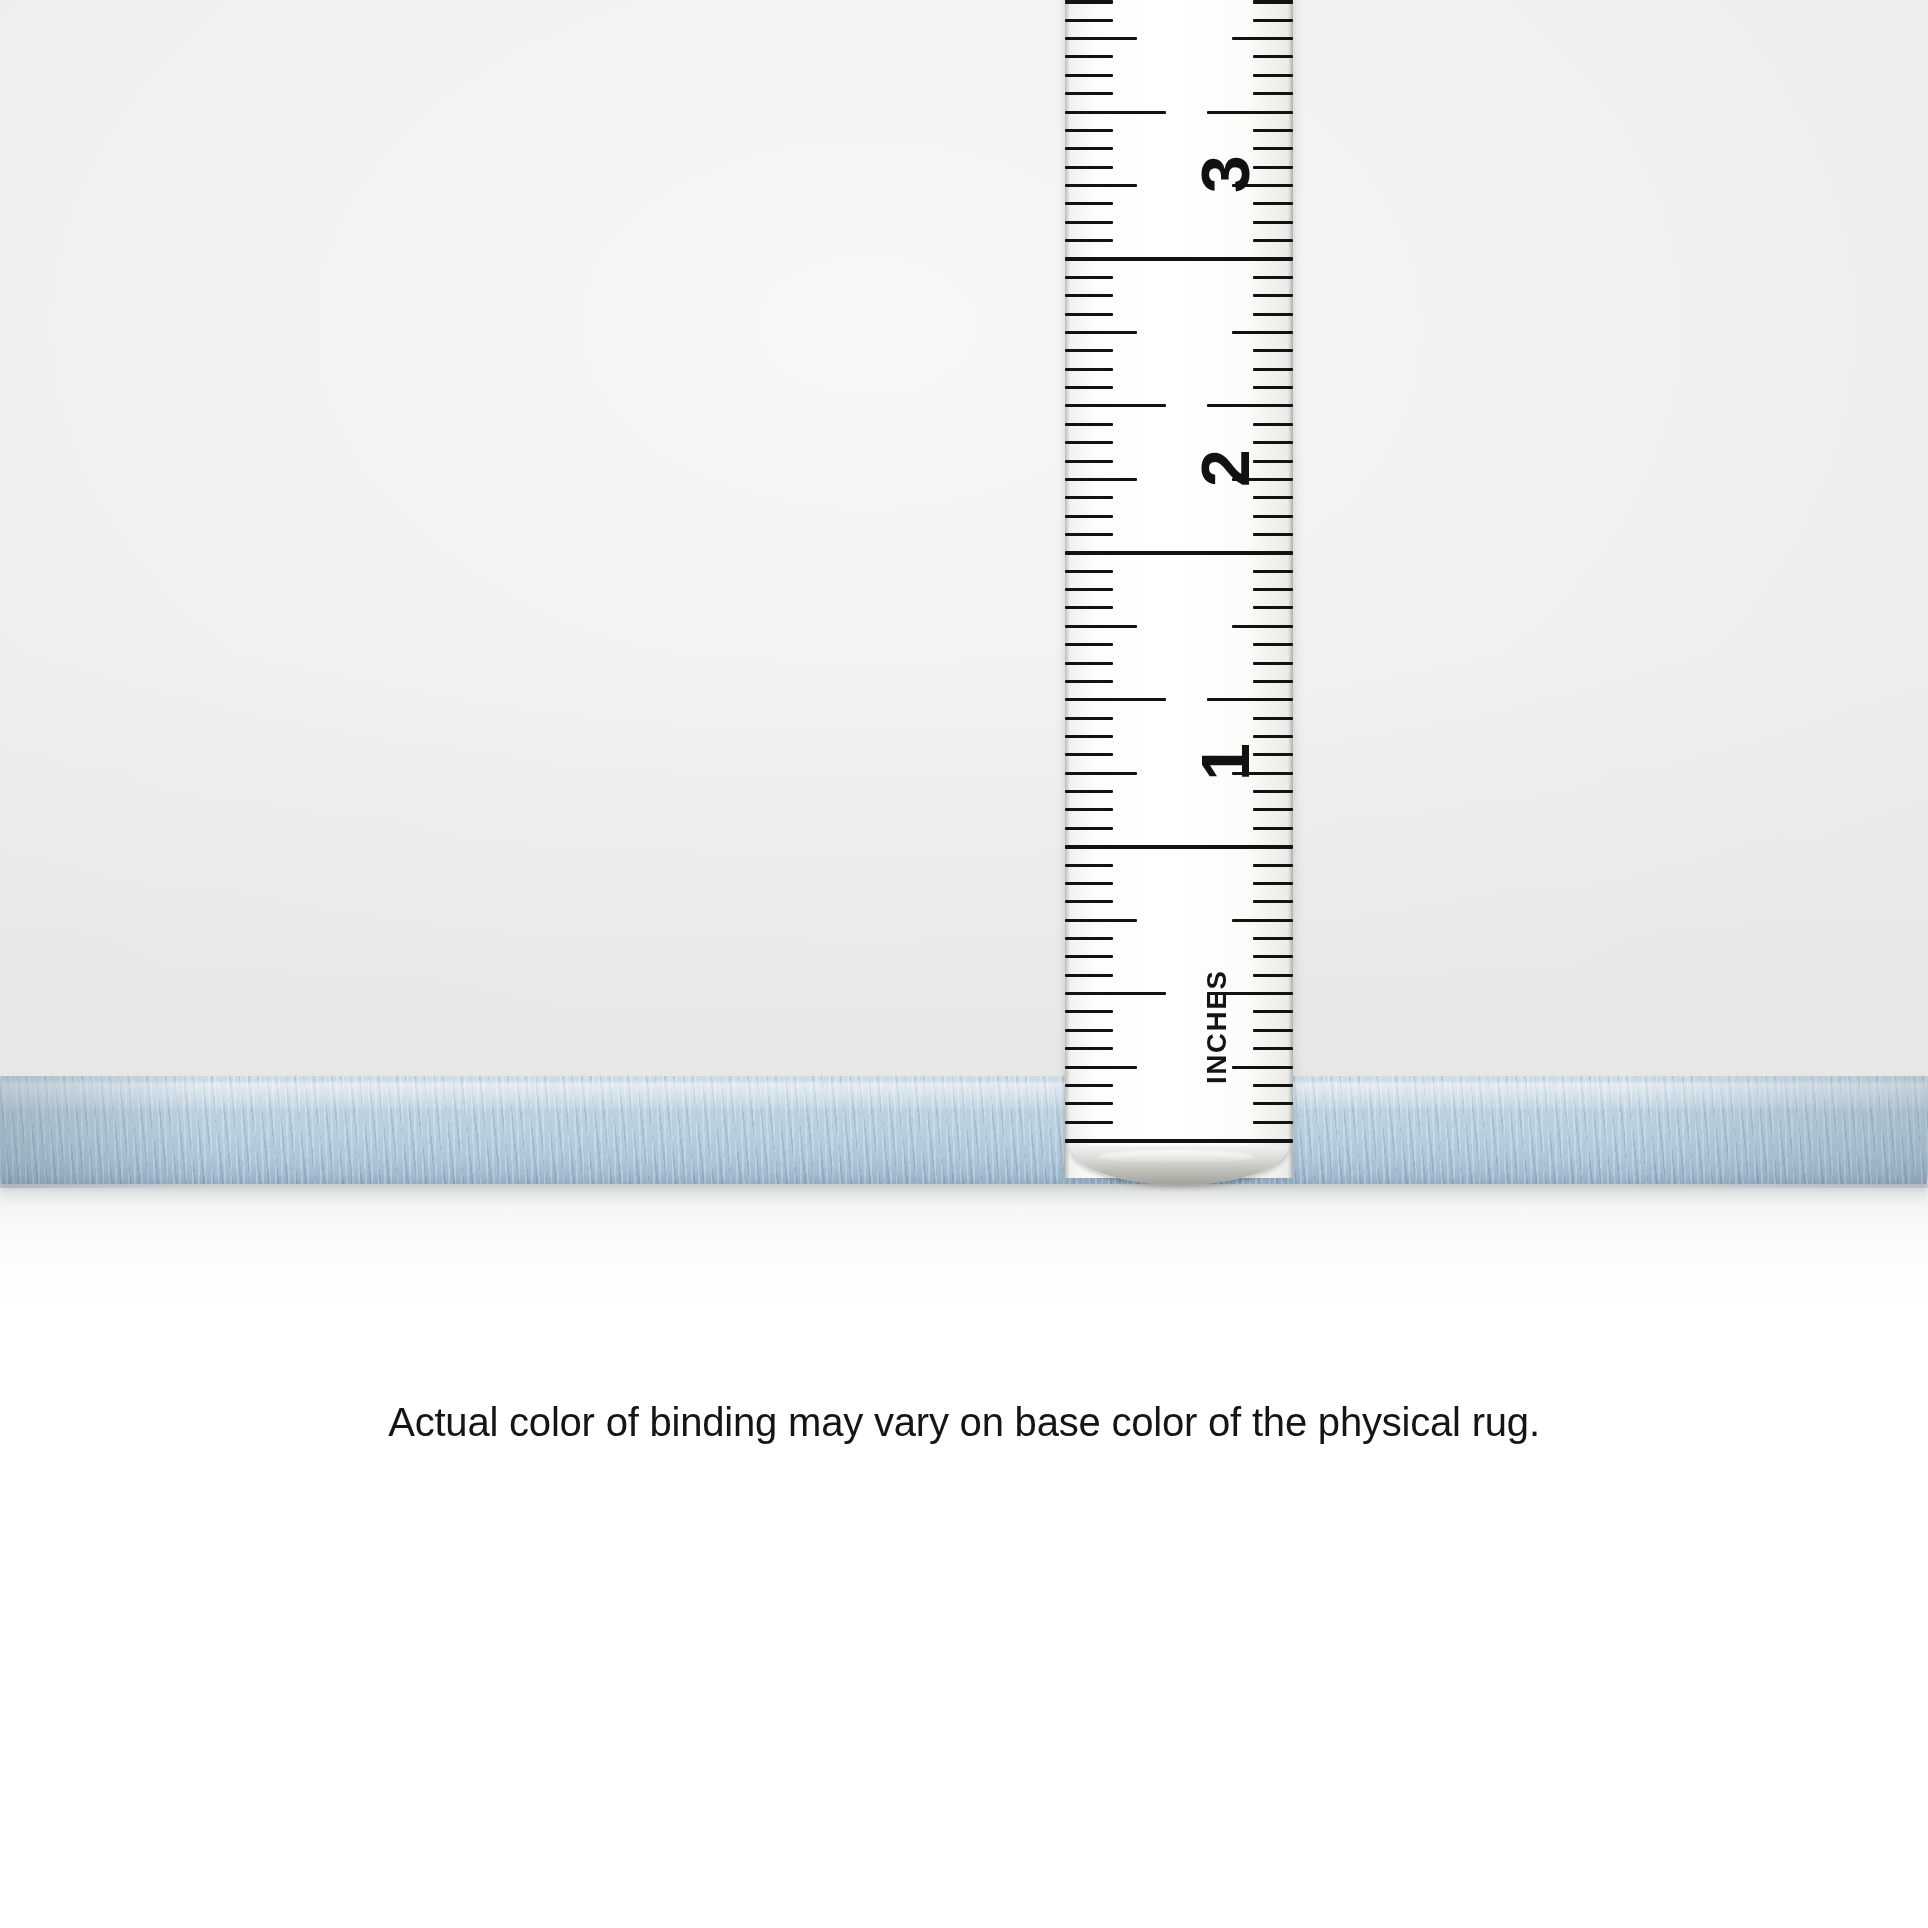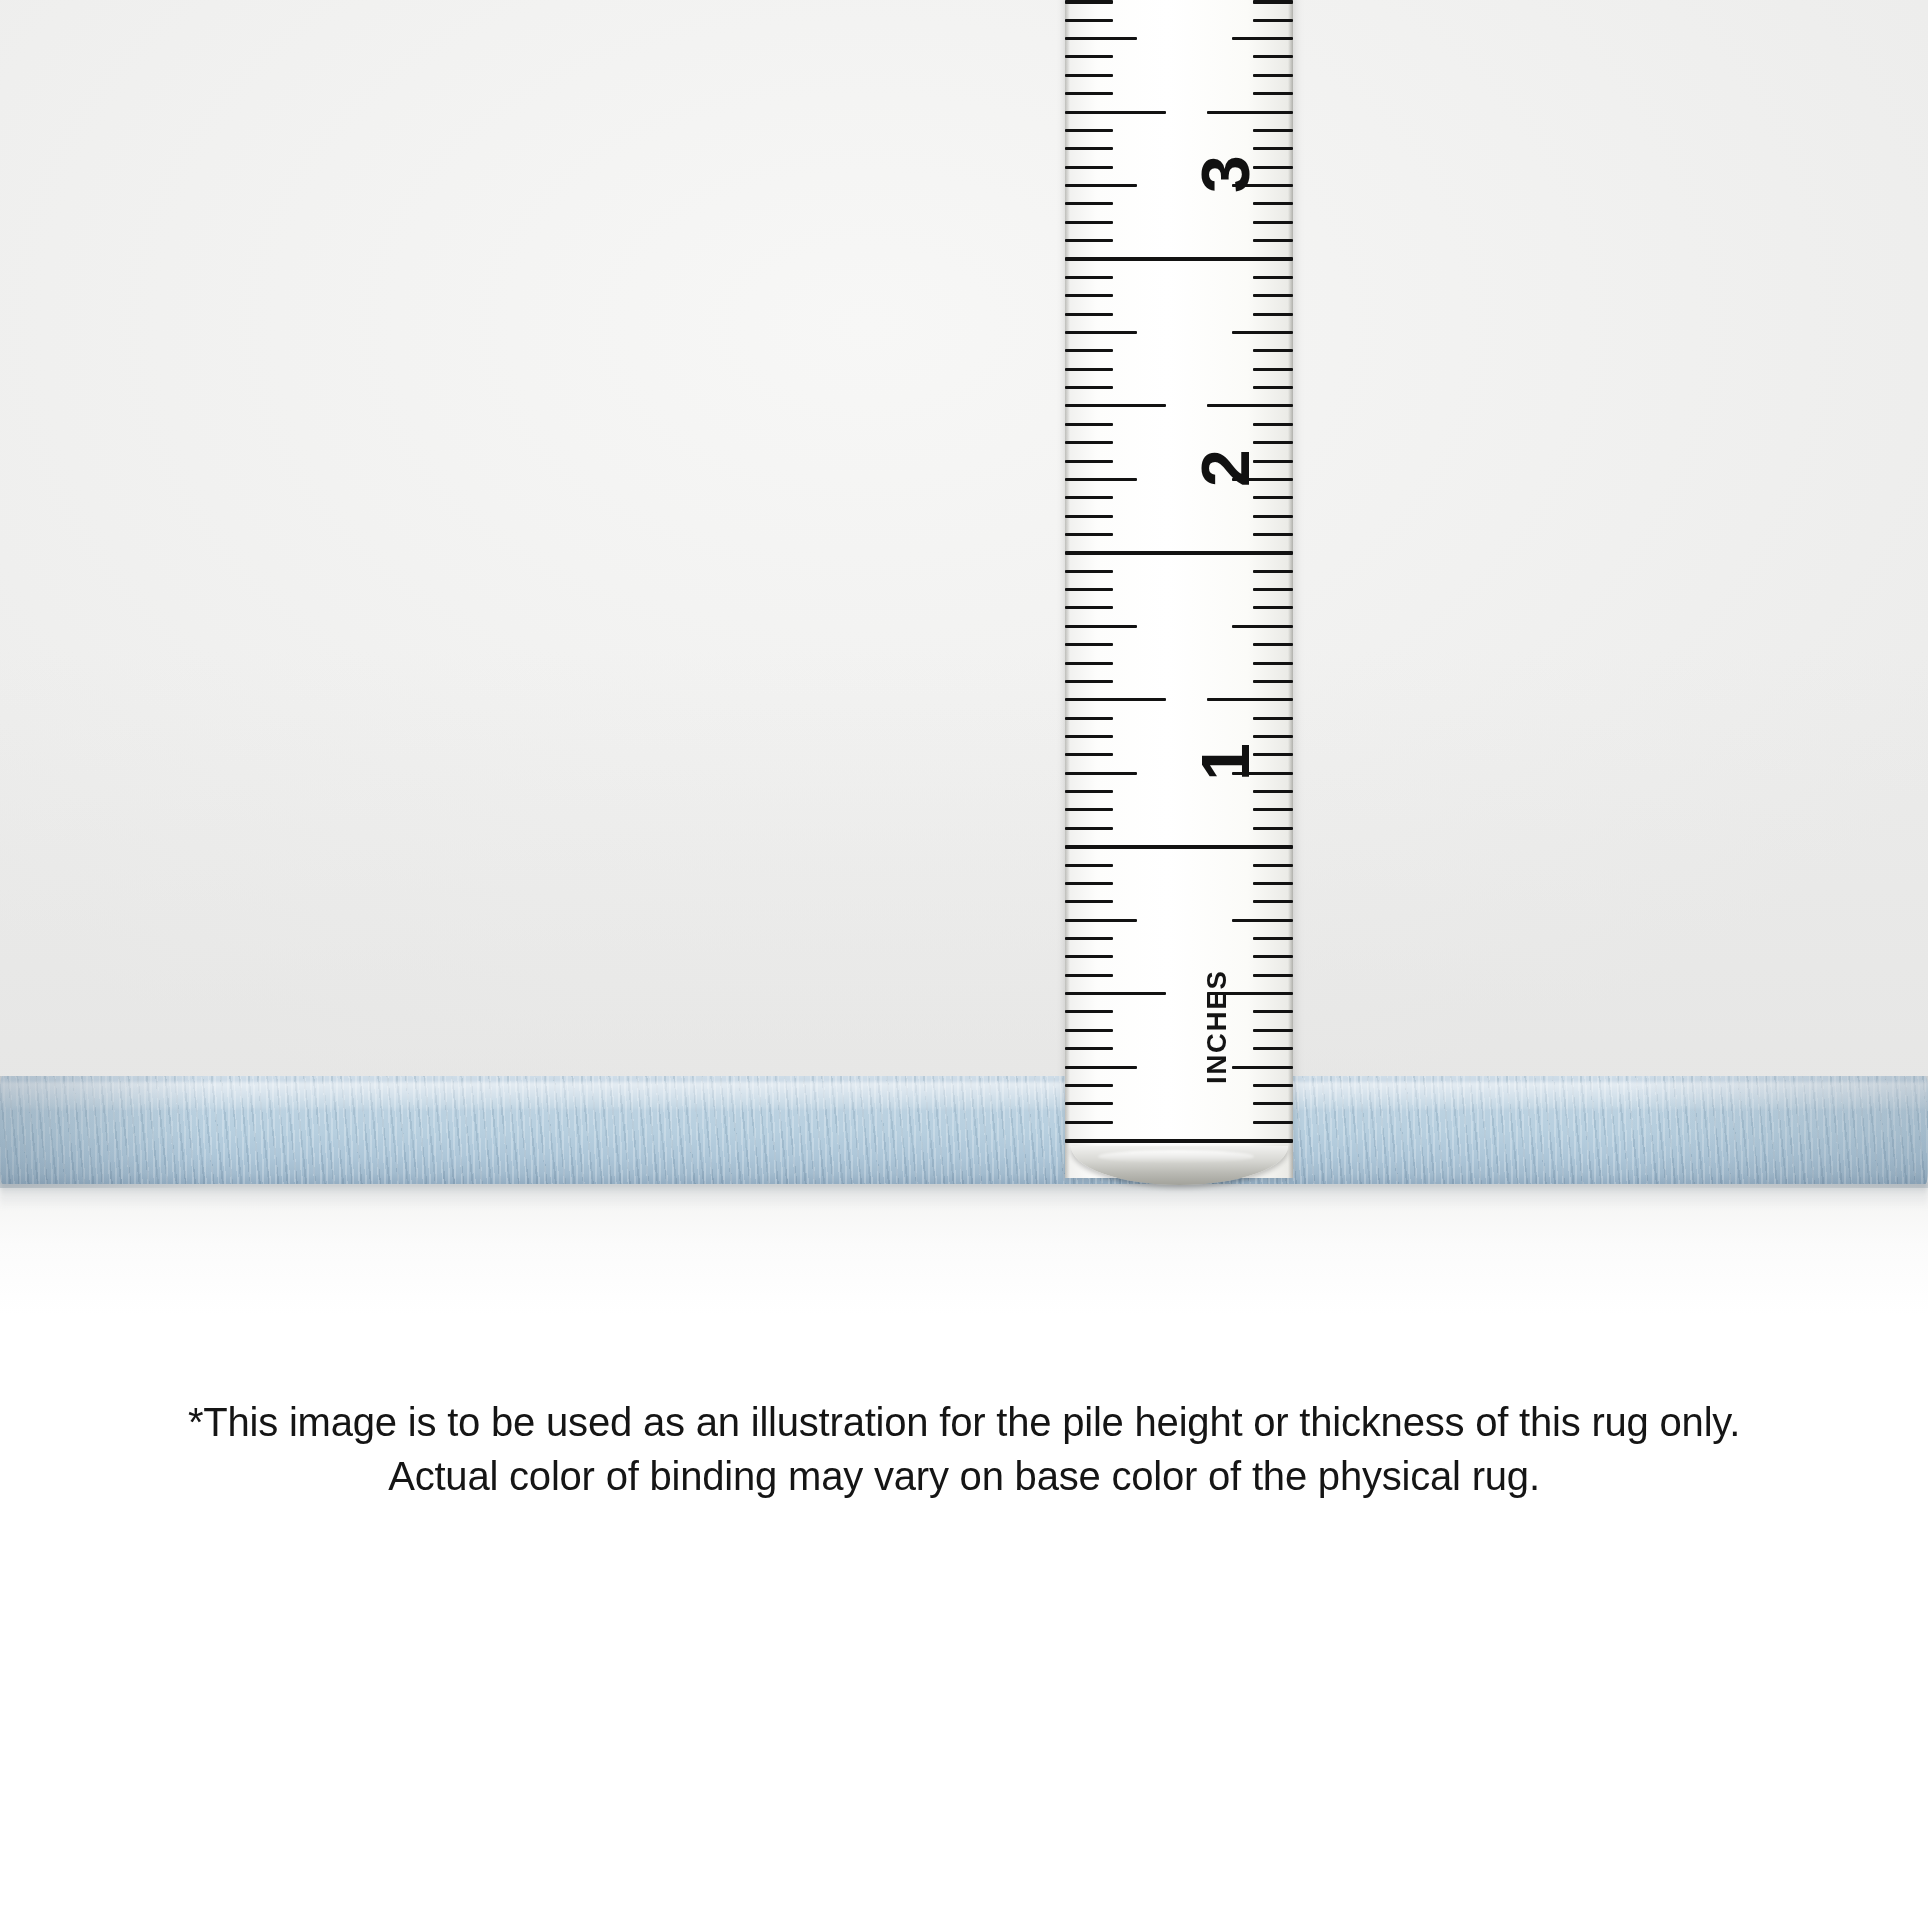--- a/index.html
+++ b/index.html
@@ -411,18 +411,17 @@
       <div class="inch-label" id="lbl-2" style="top: 494px;">2</div>
       <div class="inch-label" id="lbl-1" style="top: 788px;">1</div>
       <div class="inches-word">INCHES</div>
     </div>
     <div class="ruler-tip"></div>
     <div class="ruler-tip-hi"></div>
 
   </div>
 
   <div class="caption">
-    <span class="caption-line">*This image is to be used as an illustration for the pile height or thickness of this rug only.</span>
     <span class="caption-line">Actual color of binding may vary on base color of the physical rug.</span>
   </div>
 
 </div>
 
 
 </body></html>

